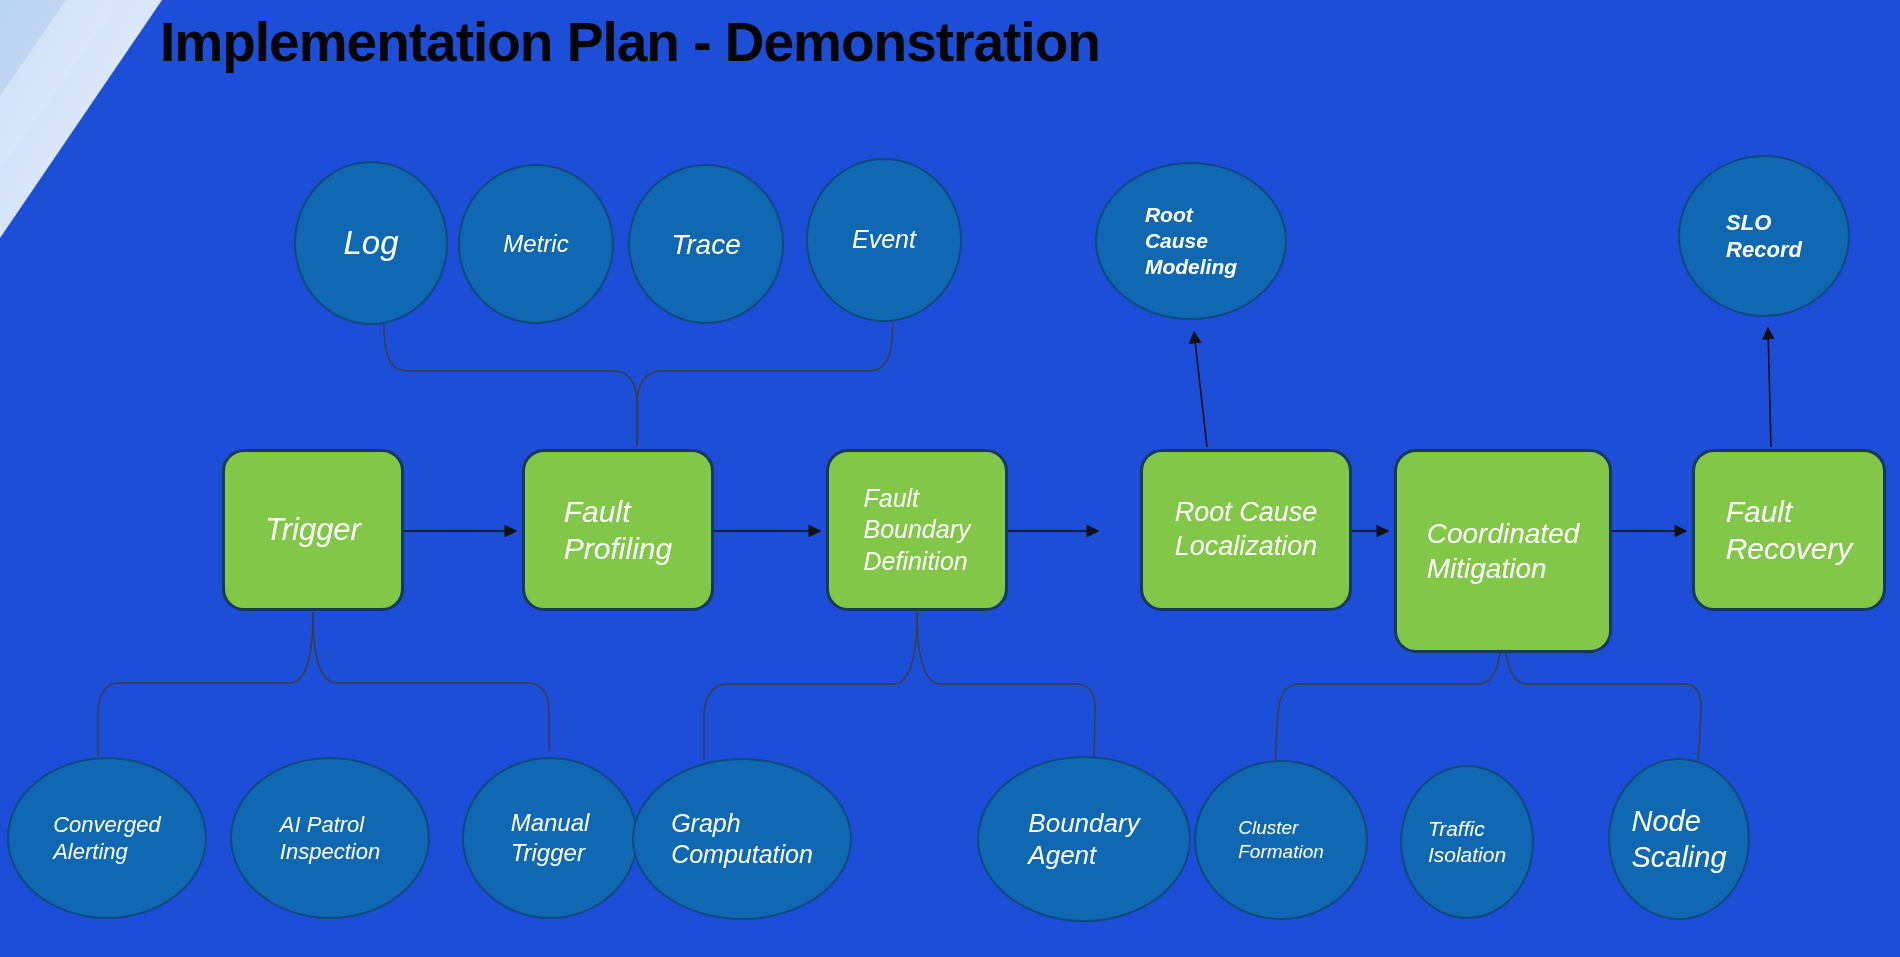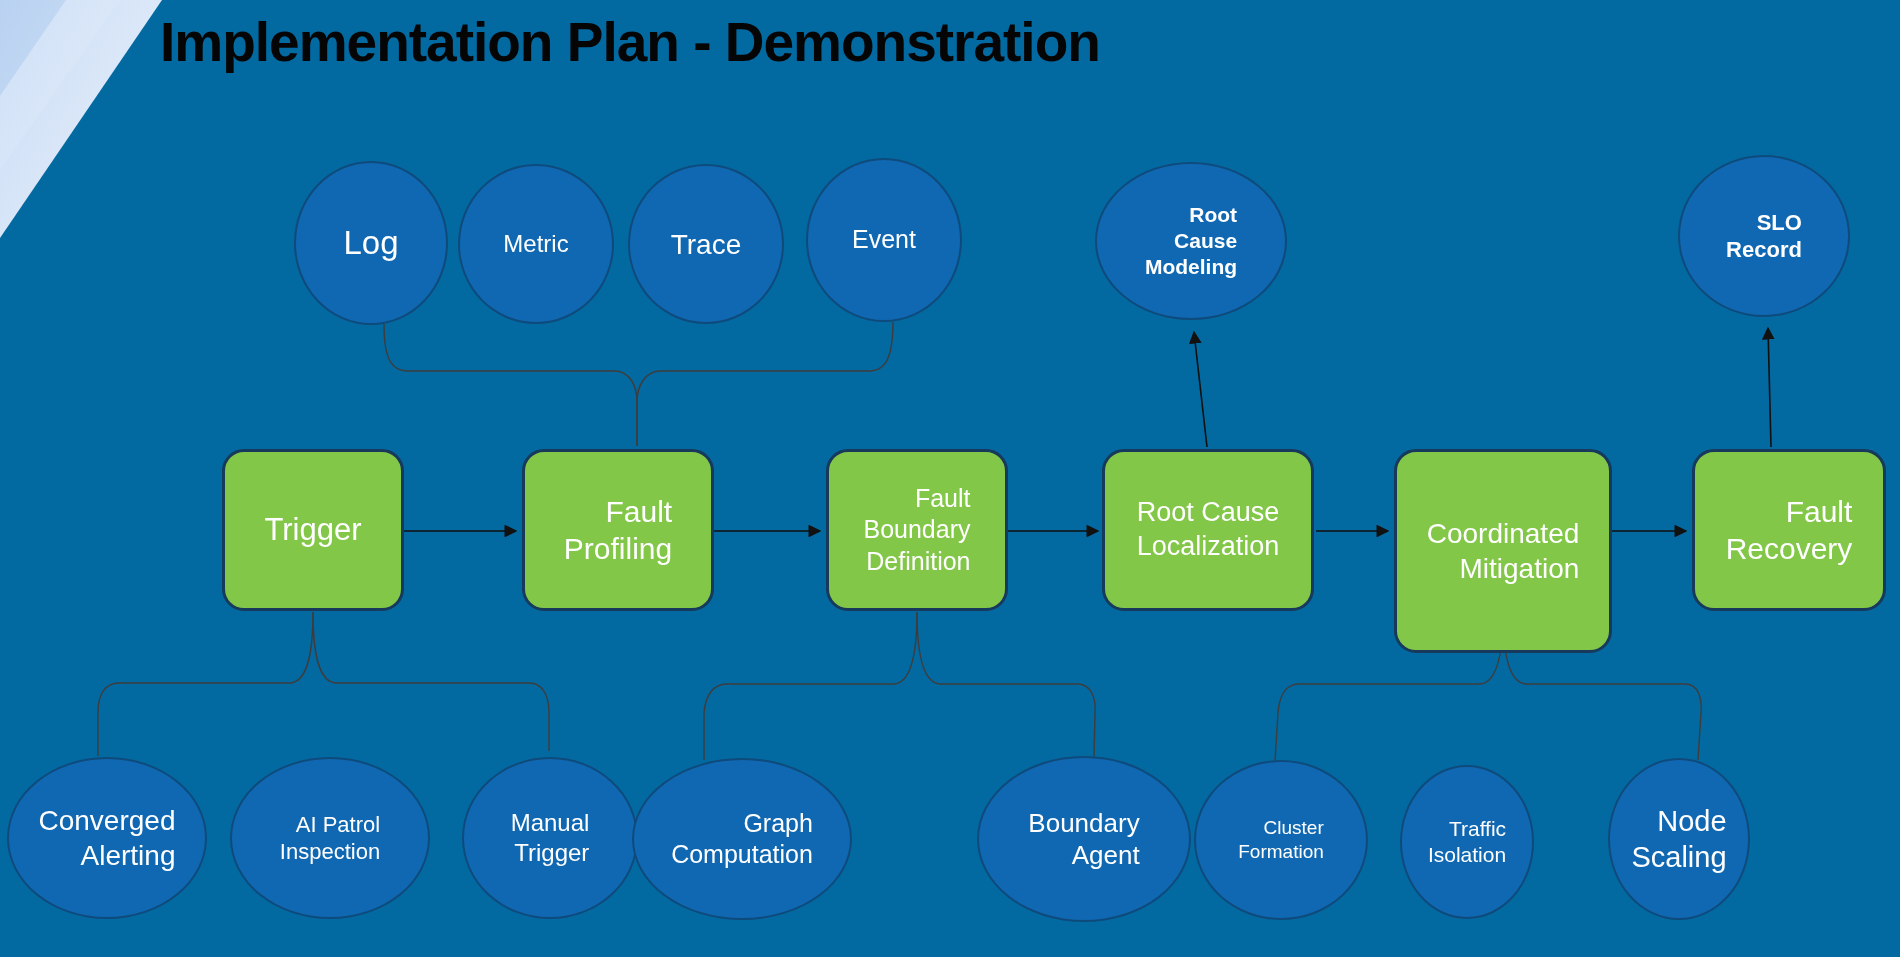--- a/index.html
+++ b/index.html
@@ -1,30 +1,30 @@
 <!DOCTYPE html>
 <html><head>
 <meta charset="utf-8">
 <style>
   html,body{margin:0;padding:0;background:#fff;}
-  #canvas{position:relative;width:1900px;height:957px;background:#0369a1;overflow:hidden;
+  #canvas{position:relative;width:1900px;height:957px;background:#1d4ed8;overflow:hidden;
           font-family:"Liberation Sans","DejaVu Sans",sans-serif;}
   
   .corner{position:absolute;top:0;left:0;width:270px;height:280px;pointer-events:none;}
   .corner .t1{position:absolute;inset:0;background:linear-gradient(118deg,#c9dcf5 0%,#e3edfa 55%,#ffffff 100%);
               clip-path:polygon(0 0,162px 0,0 238px);}
   .corner .t2{position:absolute;inset:0;background:linear-gradient(118deg,#cfe0f6 0%,#eaf2fc 70%,#ffffff 100%);
               clip-path:polygon(0 0,120px 0,0 170px);opacity:.9;}
   .corner .t3{position:absolute;inset:0;background:linear-gradient(118deg,#b9d2f1 0%,#dde9f9 75%,#ffffff 100%);
               clip-path:polygon(0 0,66px 0,0 96px);}
   .title{position:absolute;left:160px;top:10px;font-size:55px;font-weight:800;color:#050505;
          letter-spacing:-1px;white-space:nowrap;}
   svg.wires{position:absolute;left:0;top:0;pointer-events:none;}
-  .node{position:absolute;display:flex;align-items:center;justify-content:center;text-align:right;
-        color:#ffffff;box-sizing:border-box;}
+  .node{position:absolute;display:flex;align-items:center;justify-content:center;text-align:left;
+        color:#ffffff;box-sizing:border-box;font-style:italic;}
   .node span{white-space:pre-line;line-height:1.25;}
   .blue{background:#1068B2;border:2.5px solid #0E4B7C;border-radius:50%;}
   .green{background:#82C748;border:3px solid #16395C;border-radius:22px;}
   .bold{font-weight:bold;}
 </style>
 </head>
 <body>
 
 <div id="canvas">
 
@@ -91,34 +91,34 @@
     </div>
   <div class="node green" style="left:522px;top:449px;width:192px;height:162px;font-size:30px">
       <span>Fault
 Profiling</span>
     </div>
   <div class="node green" style="left:826px;top:449px;width:182px;height:162px;font-size:25px">
       <span>Fault
 Boundary
 Definition</span>
     </div>
-  <div class="node green" style="left:1102px;top:449px;width:212px;height:162px;font-size:27px">
+  <div class="node green" style="left:1140px;top:449px;width:212px;height:162px;font-size:27px">
       <span>Root Cause
 Localization</span>
     </div>
   <div class="node green" style="left:1394px;top:449px;width:218px;height:204px;font-size:28px">
       <span>Coordinated
 Mitigation</span>
     </div>
   <div class="node green" style="left:1692px;top:449px;width:194px;height:162px;font-size:30px">
       <span>Fault
 Recovery</span>
     </div>
 
-  <div class="node blue" style="left:7px;top:757px;width:200px;height:162px;font-size:28px">
+  <div class="node blue" style="left:7px;top:757px;width:200px;height:162px;font-size:22px">
       <span>Converged
 Alerting</span>
     </div>
   <div class="node blue" style="left:230px;top:757px;width:200px;height:162px;font-size:22px">
       <span>AI Patrol
 Inspection</span>
     </div>
   <div class="node blue" style="left:462px;top:757px;width:176px;height:162px;font-size:24px">
       <span>Manual
 Trigger</span>

